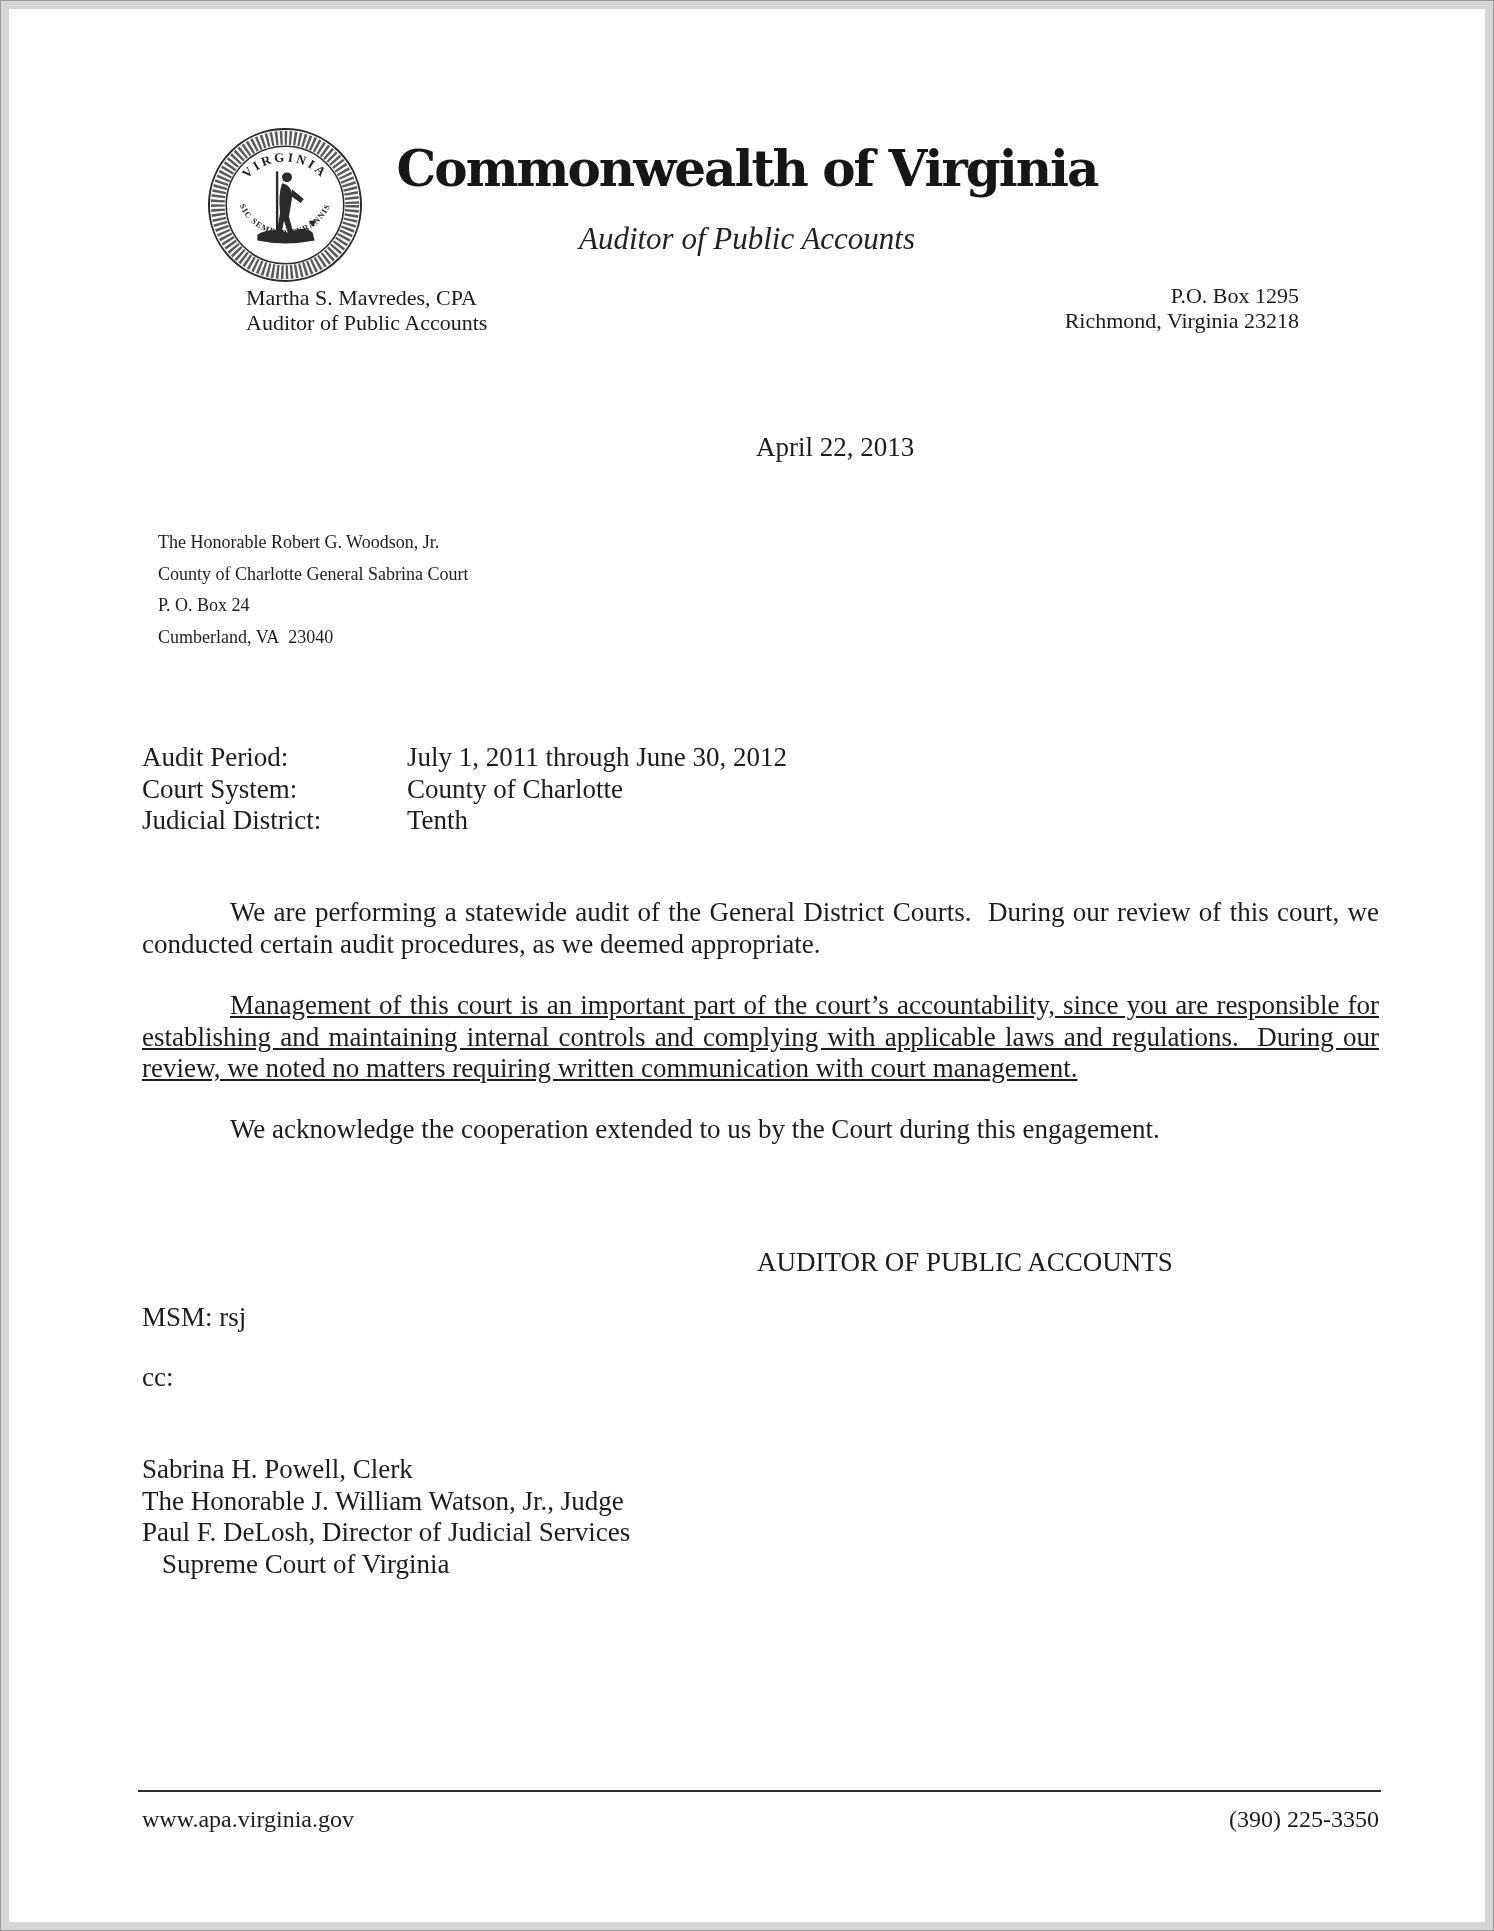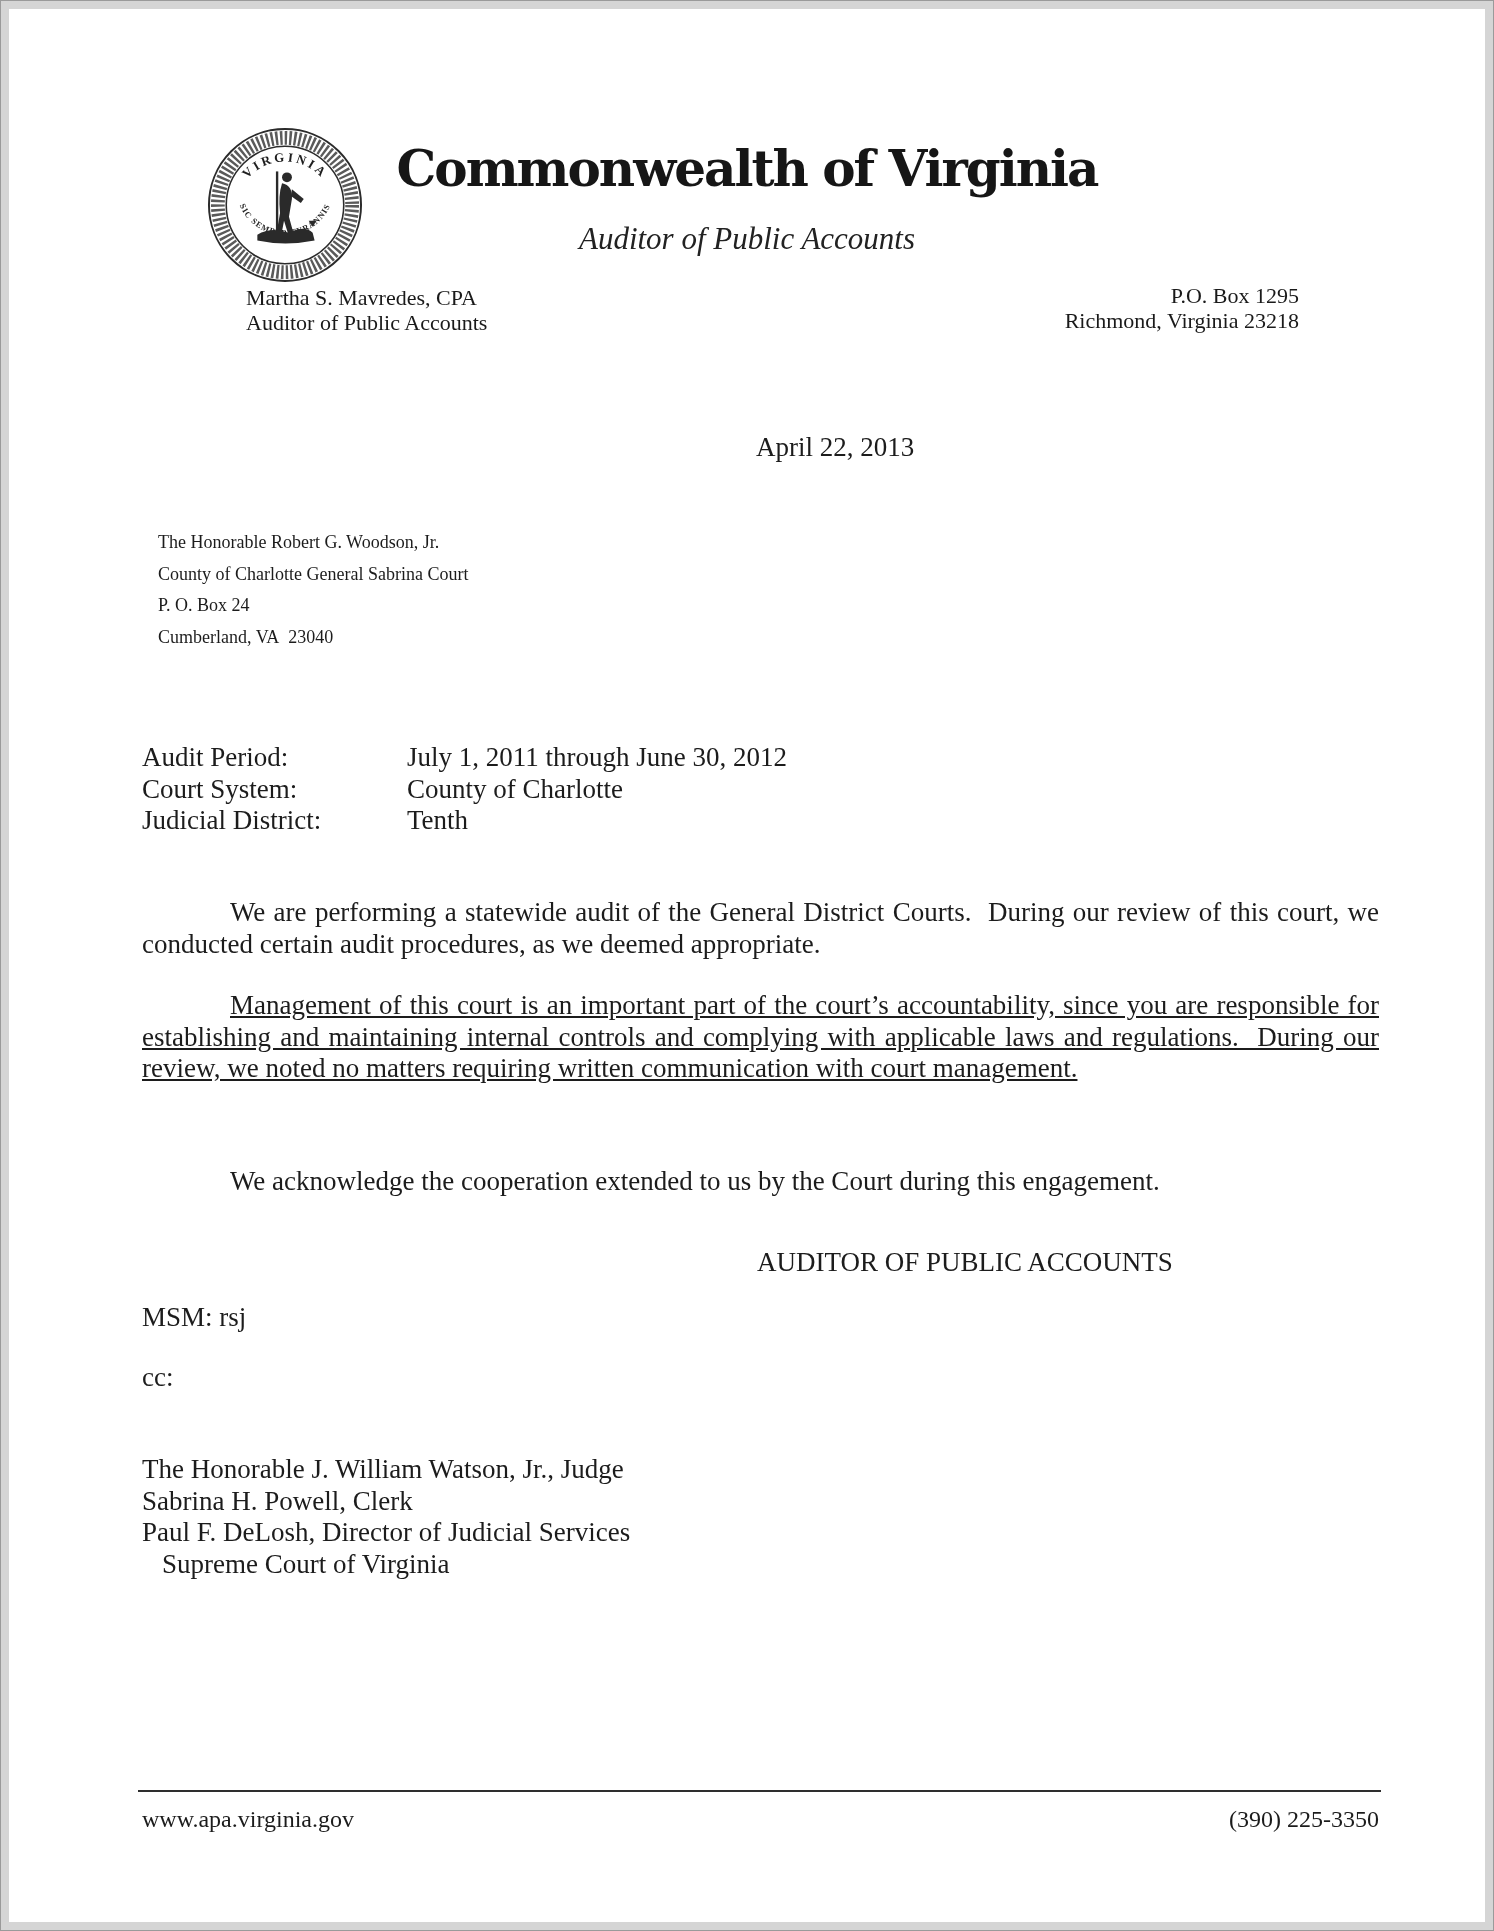--- a/index.html
+++ b/index.html
@@ -93,21 +93,21 @@
     position: absolute;
     left: 133px;
     width: 1237px;
     font-size: 27px;
     line-height: 31.5px;
     text-align: justify;
     text-indent: 88px;
   }
   .para-1 { top: 888px; }
   .para-2 { top: 981px; text-decoration: underline; }
-  .para-3 { top: 1157px; text-align: left; }
+  .para-3 { top: 1105px; text-align: left; }
 
   .signature-line {
     position: absolute;
     left: 748px;
     top: 1238px;
     font-size: 27px;
   }
   .reference-line {
     position: absolute;
     left: 133px;
@@ -215,22 +215,22 @@
   <p class="paragraph para-1">We are performing a statewide audit of the General District Courts.&nbsp; During our review of this court, we conducted certain audit procedures, as we deemed appropriate.</p>
   <p class="paragraph para-2">Management of this court is an important part of the court’s accountability, since you are responsible for establishing and maintaining internal controls and complying with applicable laws and regulations.&nbsp; During our review, we noted no matters requiring written communication with court management.</p>
   <p class="paragraph para-3">We acknowledge the cooperation extended to us by the Court during this engagement.</p>
 
   <div class="signature-line">AUDITOR OF PUBLIC ACCOUNTS</div>
   <div class="reference-line">MSM: rsj</div>
 
   <div class="cc-block">
     <span class="cc-label">cc:</span>
     <span>
+      <div>Sabrina H. Powell, Clerk</div>
       <div>The Honorable J. William Watson, Jr., Judge</div>
-      <div>Sabrina H. Powell, Clerk</div>
       <div>Paul F. DeLosh, Director of Judicial Services</div>
       <div class="cc-indent">Supreme Court of Virginia</div>
     </span>
   </div>
 
   <div class="footer-rule"></div>
   <div class="footer-bar">
     <span>www.apa.virginia.gov</span>
     <span>(390) 225-3350</span>
   </div>

